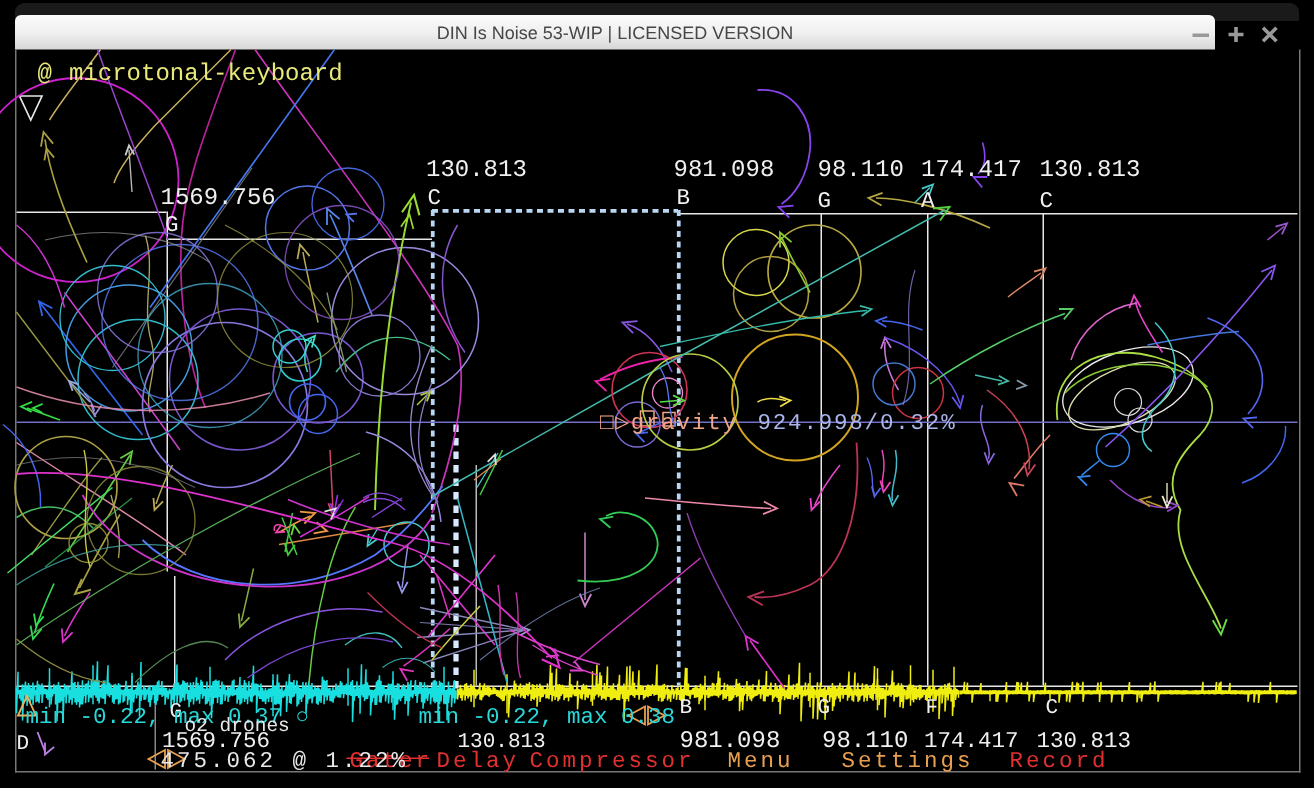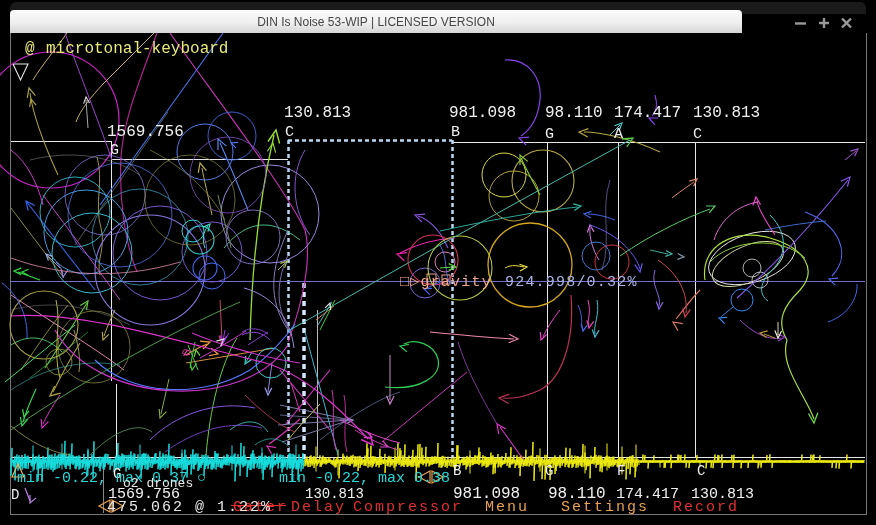--- a/index.html
+++ b/index.html
@@ -1,18 +1,18 @@
 <!DOCTYPE html>
 <html><head><meta charset="utf-8"><style>
 html,body{margin:0;padding:0;background:#000;}
 #win{position:relative;width:876px;height:525px;background:#000;overflow:hidden;
 font-family:"Liberation Sans",sans-serif;}
 #tstrip{position:absolute;left:10px;top:2px;width:856px;height:12px;background:#1a1a1a;
 border-radius:6px 6px 0 0;}
-#tbar{position:absolute;left:10px;top:10px;width:732px;height:23px;
+#tbar{position:absolute;left:10px;top:10px;width:800px;height:23px;
 background:linear-gradient(#fbfbfb,#efefef 55%,#d6d6d6);border-radius:4px 4px 0 0;}
 #title{position:absolute;left:0;right:0;top:4.5px;text-align:center;color:#464646;
 font-size:12px;}
 #borders{position:absolute;left:10px;top:33px;width:855px;height:481px;
 border-left:1px solid #777;border-right:1px solid #777;border-bottom:1px solid #777;}
 </style></head><body>
 <div id="win">
 <div id="tstrip"></div>
 <div id="tbar">
 <div id="title">DIN Is Noise 53-WIP | LICENSED VERSION</div>

